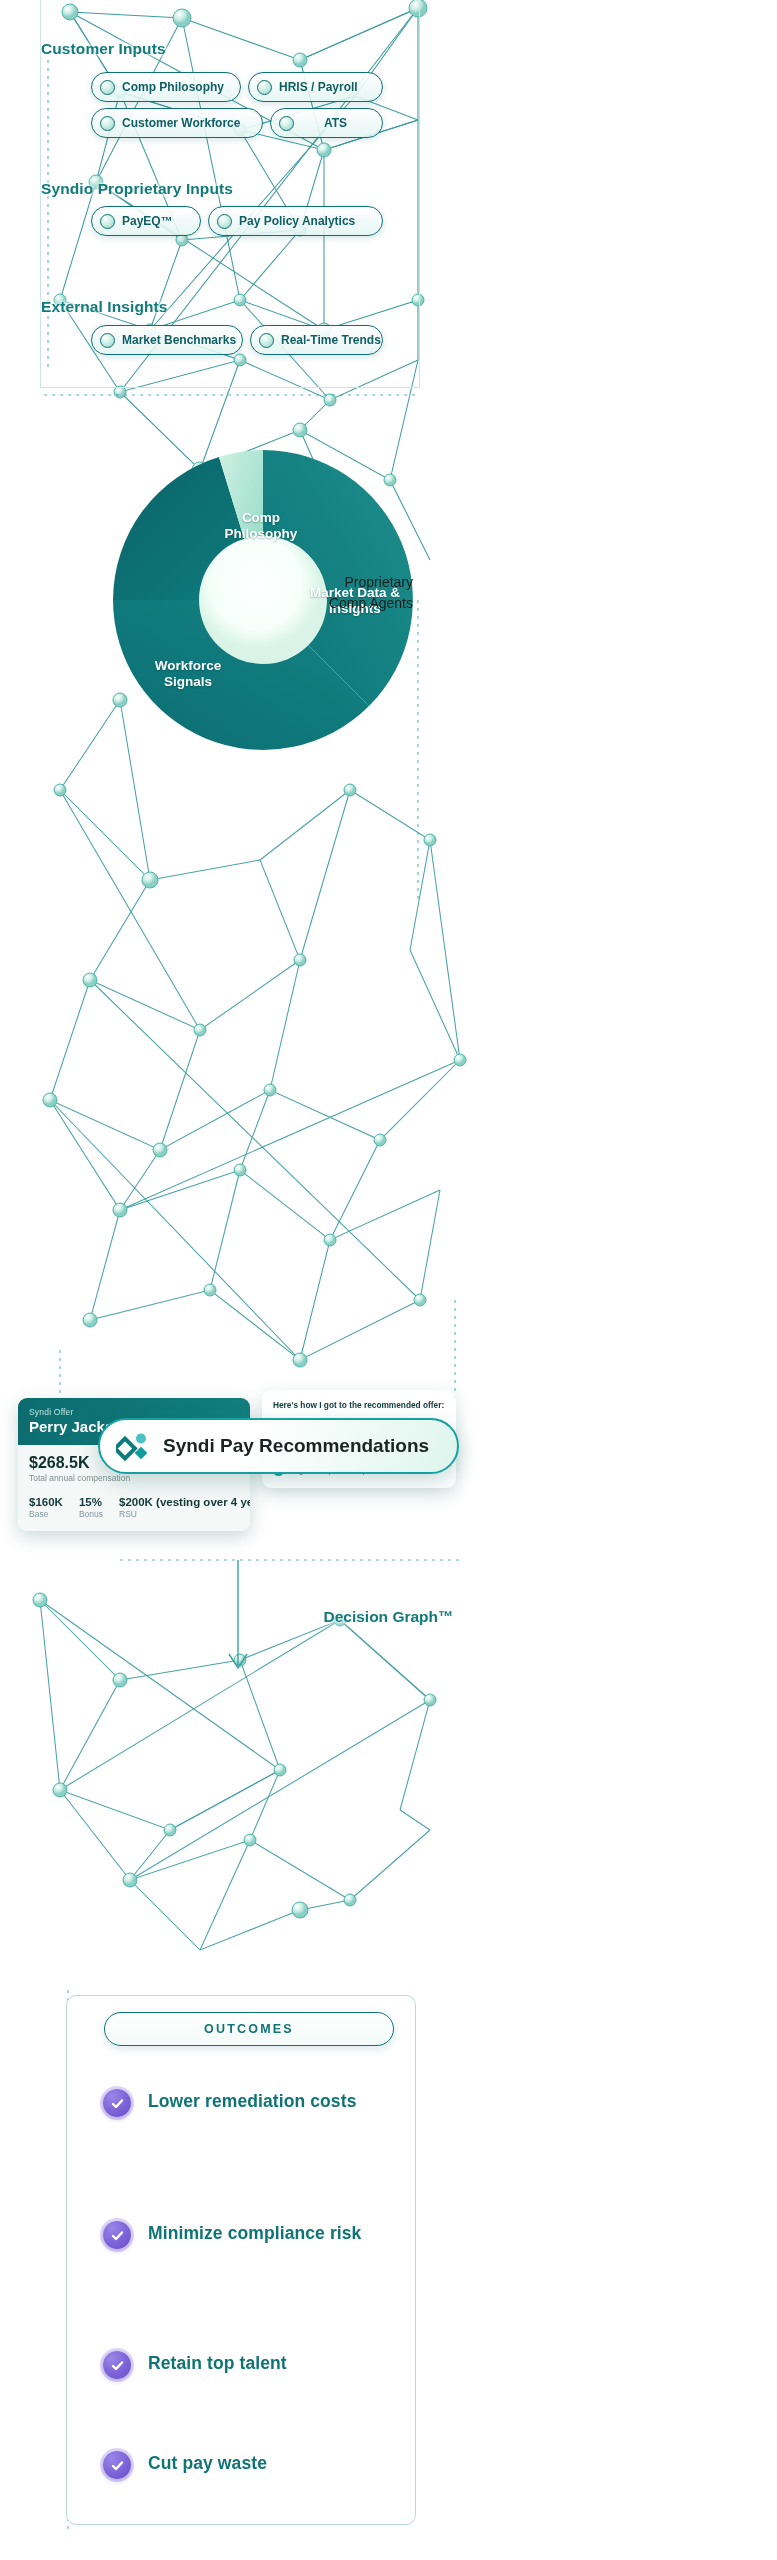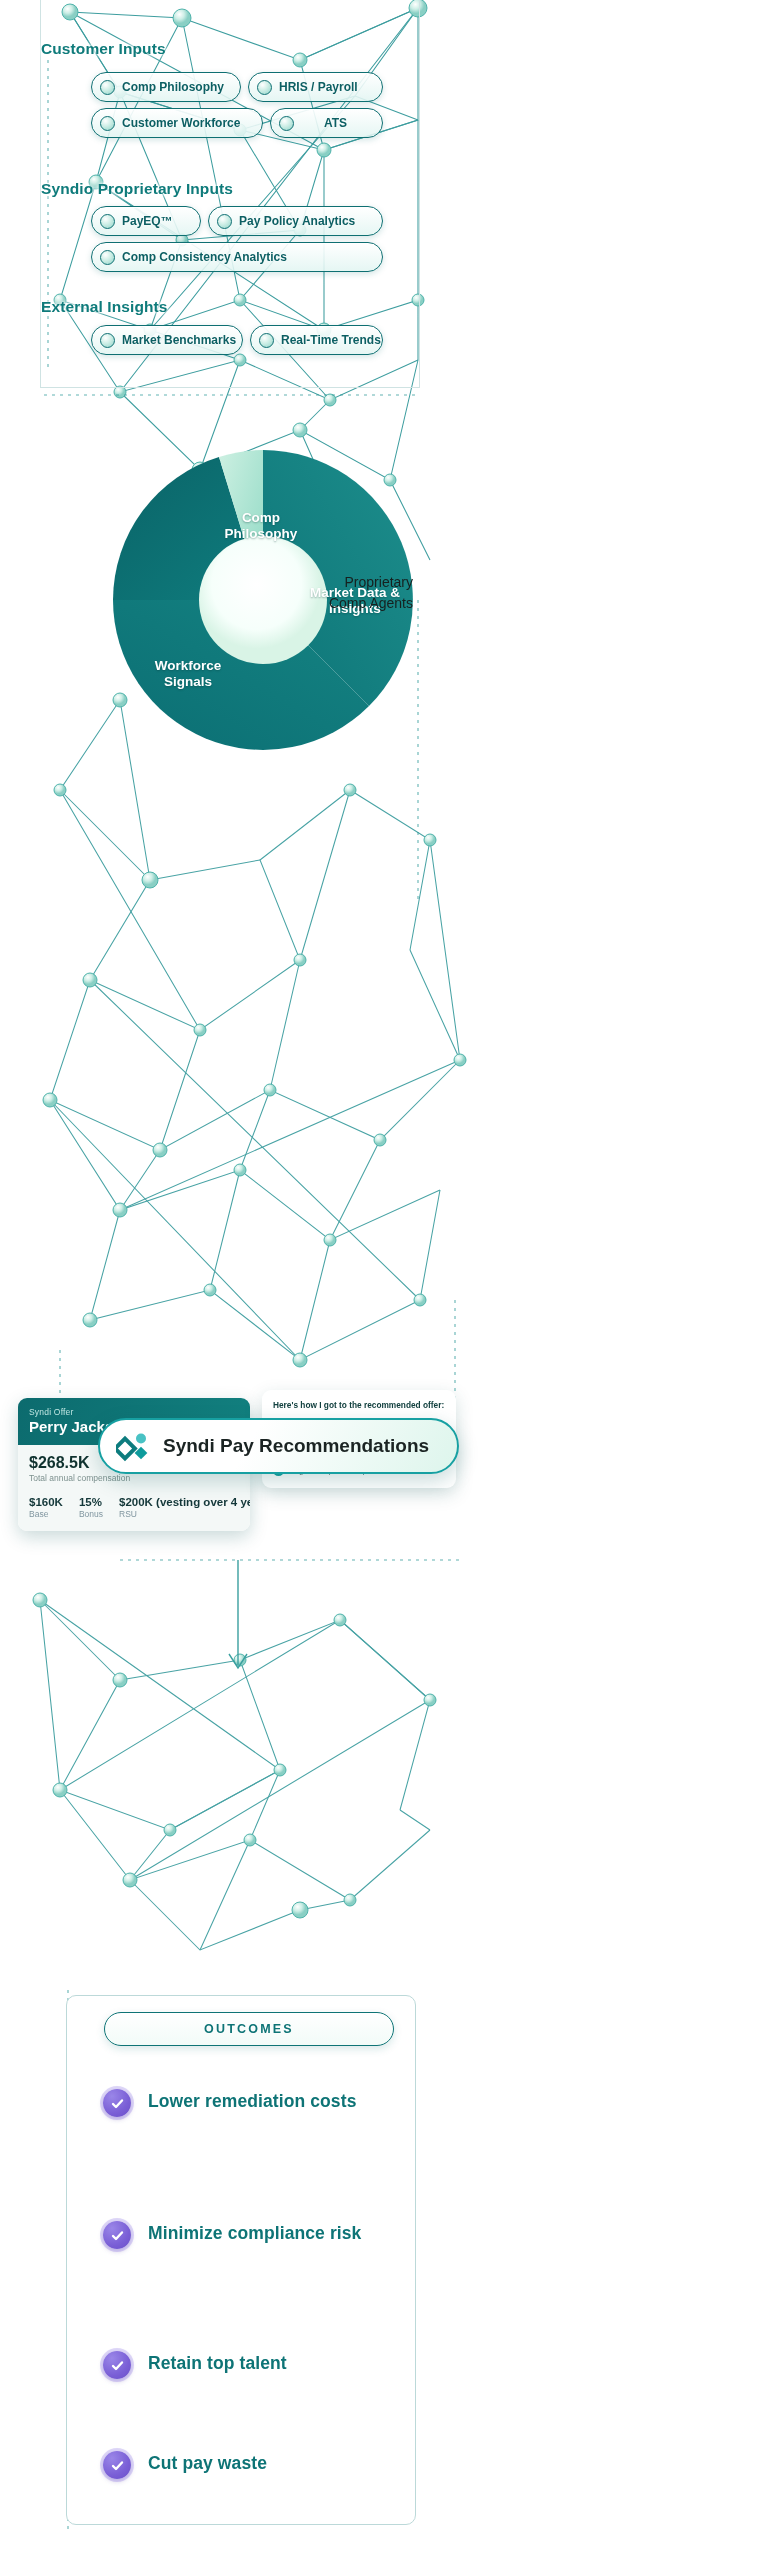--- a/index.html
+++ b/index.html
@@ -372,24 +372,20 @@
 
     <div class="group-title" style="top:180px;">Syndio Proprietary Inputs</div>
     <div class="pill" style="left:50px; top:206px; width:110px;">
       <span class="dot"></span>
       <span class="plabel">PayEQ™</span>
     </div>
     <div class="pill" style="left:167px; top:206px; width:175px;">
       <span class="dot"></span>
       <span class="plabel">Pay Policy Analytics</span>
     </div>
-    <div class="pill" style="left:50px; top:242px; width:292px;">
-      <span class="dot"></span>
-      <span class="plabel">Comp Consistency Analytics</span>
-    </div>
 
     <div class="group-title" style="top:298px;">External Insights</div>
     <div class="pill" style="left:50px; top:325px; width:152px;">
       <span class="dot"></span>
       <span class="plabel">Market Benchmarks</span>
     </div>
     <div class="pill" style="left:209px; top:325px; width:133px;">
       <span class="dot"></span>
       <span class="plabel">Real-Time Trends</span>
     </div>
@@ -452,20 +448,21 @@
 
   <div class="syndi-pill">
     <svg width="34" height="34" viewBox="0 0 34 34">
       <rect x="2" y="12.5" width="14" height="14" transform="rotate(-45 9 19.5)" fill="none" stroke="#0d7c7e" stroke-width="4"></rect>
       <circle cx="25" cy="9.5" r="5" fill="#49c2c4"></circle>
       <rect x="20.5" y="19.5" width="9" height="9" transform="rotate(45 25 24)" fill="#0d9b9c"></rect>
     </svg>
     <span class="sp-text">Syndi Pay Recommendations</span>
   </div>
 
+  <div class="dg-label" style="top:1608px;">Decision Graph™</div>
 
   <div class="outcomes-panel">
     <div class="outcomes-chip">
       <span>OUTCOMES</span>
     </div>
 
     <div class="oc-item" style="top:93px;">
       <span class="oc-check">
         <svg width="15" height="15" viewBox="0 0 15 15">
             <path d="M3 8 L6 11 L12 4.5" fill="none" stroke="#ffffff" stroke-width="2.4" stroke-linecap="round" stroke-linejoin="round"></path>

